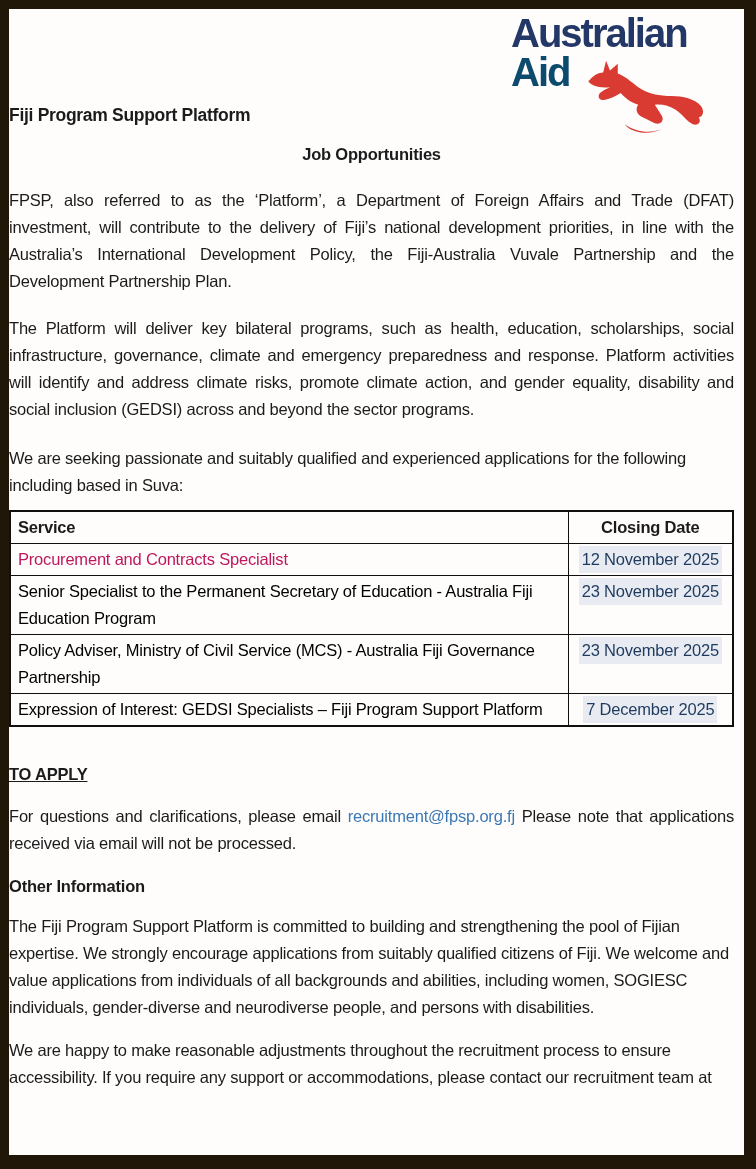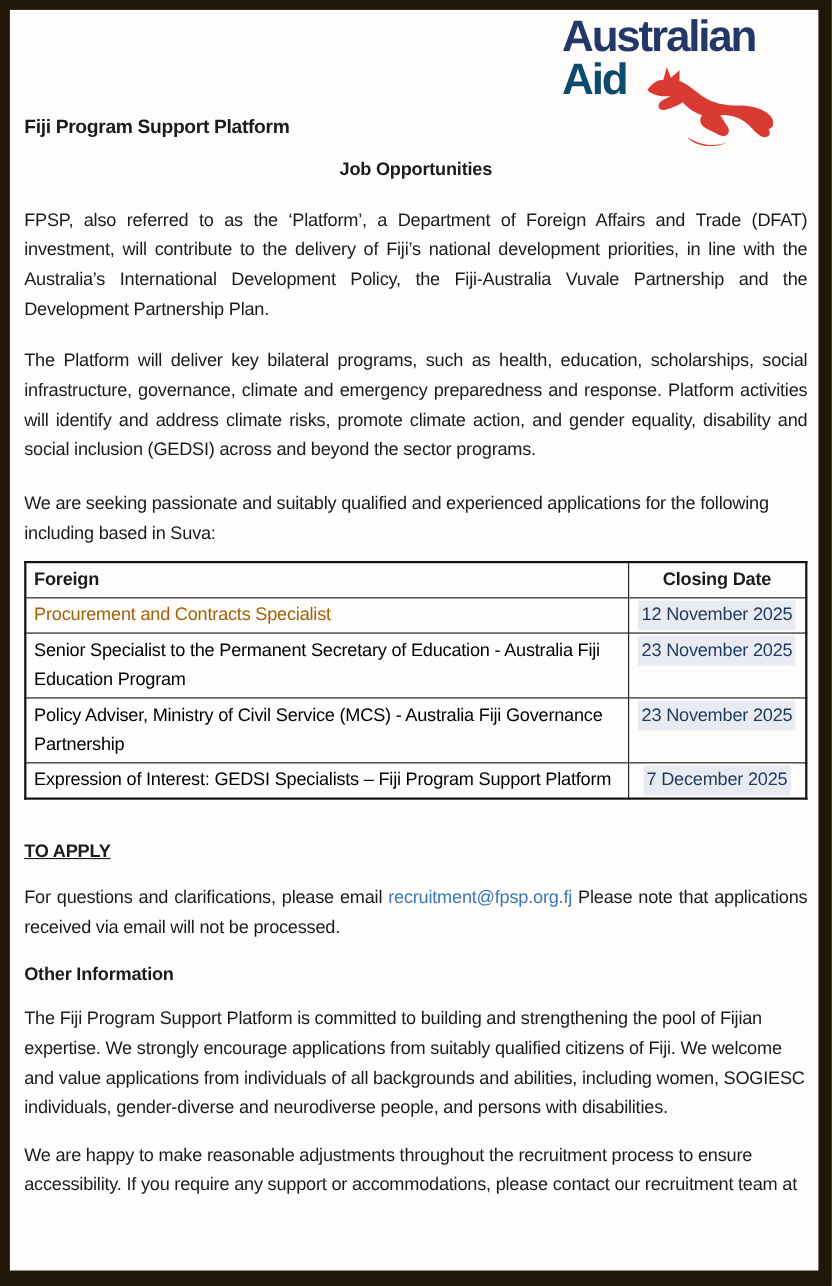--- a/index.html
+++ b/index.html
@@ -11,21 +11,21 @@
     margin:0 auto;
   }
   .paper {
     position:absolute;
     left:9px; top:9px; right:12px; bottom:14px;
     background:#fefdfc;
     overflow:hidden;
   }
   .content {
     position:relative;
-    padding:96px 10px 0 13px;
+    padding:96px 10px 0 0;
     font-family:"Liberation Sans", sans-serif;
     font-size:16.5px;
     color:#1b1b1b;
     letter-spacing:-0.2px;
   }
   
   .logo {
     position:absolute;
     top:4px; right:8px;
     width:225px;
@@ -74,21 +74,21 @@
   }
   table.positions th, table.positions td {
     border:1.5px solid #101010;
     padding:2px 7px;
     line-height:27px;
     font-size:16.5px;
   }
   th.col-position { text-align:left; font-weight:bold; }
   th.col-date { text-align:center; font-weight:bold; width:22.8%; }
   td.pos-cell { color:#000000; }
-  td.pos-cell.pos-link { color:#a16207; cursor:pointer; }
+  td.pos-cell.pos-link { color:#be185d; cursor:pointer; }
   td.date-cell { text-align:center; vertical-align:top; }
   .date-text {
     color:#1e3a5f;
     background:#e8ecf2;
     padding:0 3px;
     display:inline-block;
   }
   .spacer-before-apply { height:38px; }
 </style>
 </head>
@@ -132,21 +132,21 @@
       <h1 class="doc-title">Fiji Program Support Platform</h1>
       <h2 class="doc-subtitle">Job Opportunities</h2>
 
       <p class="justify">FPSP, also referred to as the ‘Platform’, a Department of Foreign Affairs and Trade (DFAT) investment, will contribute to the delivery of Fiji’s national development priorities, in line with the Australia’s International Development Policy, the Fiji-Australia Vuvale Partnership and the Development Partnership Plan.</p>
       <p class="justify" style="margin-bottom:22px;">The Platform will deliver key bilateral programs, such as health, education, scholarships, social infrastructure, governance, climate and emergency preparedness and response. Platform activities will identify and address climate risks, promote climate action, and gender equality, disability and social inclusion (GEDSI) across and beyond the sector programs.</p>
       <p style="margin-bottom:11px;">We are seeking passionate and suitably qualified and experienced applications for the following including based in Suva:</p>
 
       <table class="positions">
         <thead>
           <tr>
-            <th class="col-position">Foreign</th>
+            <th class="col-position">Service</th>
             <th class="col-date">Closing Date</th>
           </tr>
         </thead>
         <tbody>
         <tr>
           <td class="pos-cell pos-link">Procurement and Contracts Specialist</td>
           <td class="date-cell">
             <span class="date-text">12 November 2025</span>
           </td>
         </tr>

